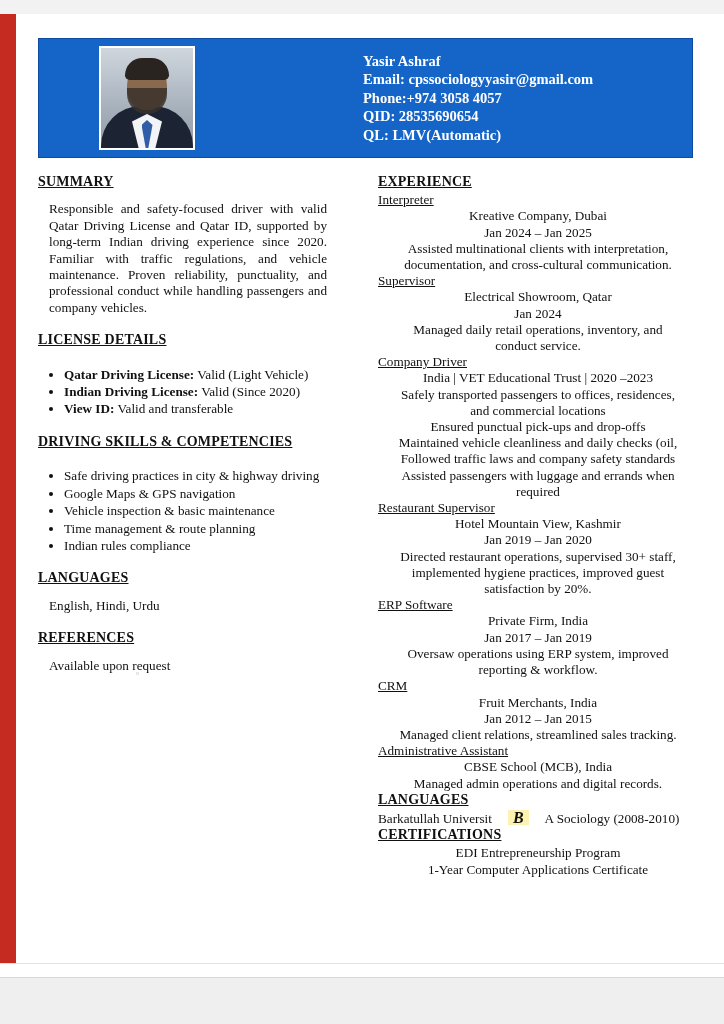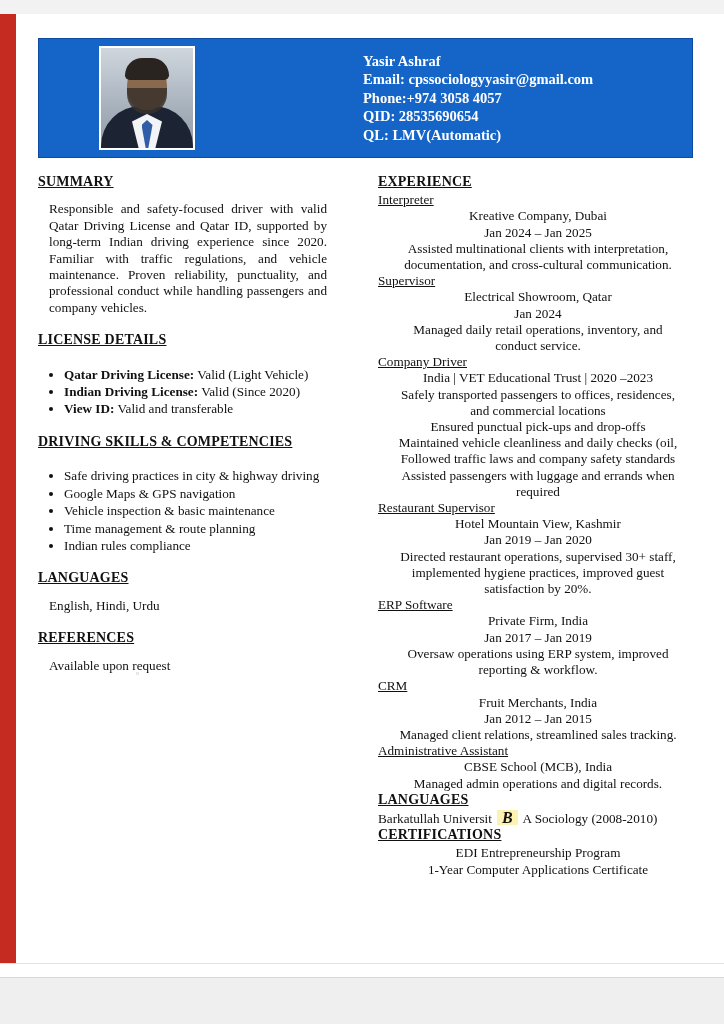--- a/index.html
+++ b/index.html
@@ -199,21 +199,21 @@
   ul.bullets li { margin-bottom: 1px; }
   .jobtitle {
     font-weight: normal;
     text-decoration: underline;
     display: block;
   }
   .line { display: block; text-align: center; }
   .edu-row {
     display: flex;
     align-items: baseline;
-    gap: 5px;
+    gap: 16px;
   }
   .highlight-b {
     display: inline-block;
     background: #fdf3b0;
     padding: 0 5px;
     font-family: "Liberation Serif", serif;
     font-size: 16px;
     font-weight: bold;
     font-style: italic;
     color: #111;

